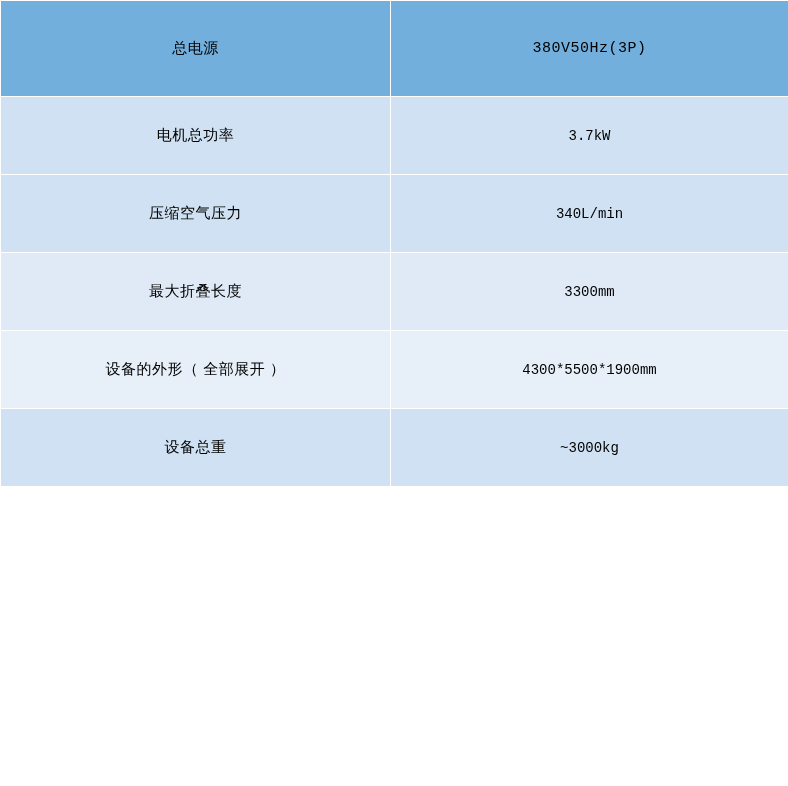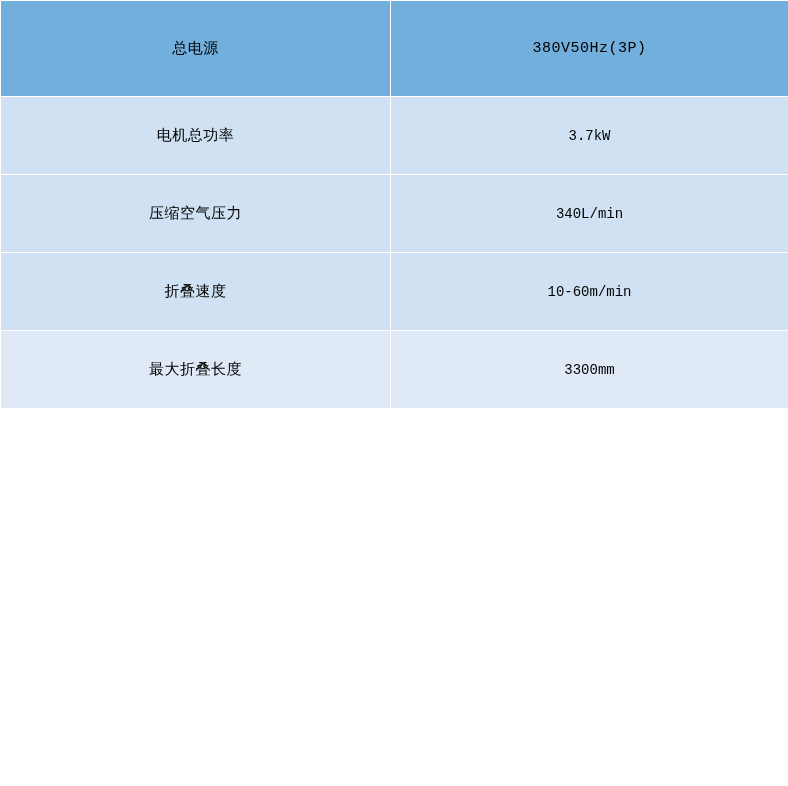--- a/index.html
+++ b/index.html
@@ -84,22 +84,26 @@
   </thead>
   <tbody>
     <tr class="">
       <td class="label">电机总功率</td>
       <td class="value">3.7kW</td>
     </tr>
     <tr class="">
       <td class="label">压缩空气压力</td>
       <td class="value">340L/min</td>
     </tr>
-    <tr class="">
-      <td class="label">折叠速度</td>
-      <td class="value">10-60m/min</td>
-    </tr>
     <tr class="alt">
       <td class="label">最大折叠长度</td>
       <td class="value">3300mm</td>
+    </tr>
+    <tr class="light">
+      <td class="label">设备的外形（ 全部展开 ）</td>
+      <td class="value">4300*5500*1900mm</td>
+    </tr>
+    <tr class="">
+      <td class="label">设备总重</td>
+      <td class="value">~3000kg</td>
     </tr>
   </tbody>
 </table>
 
 </body></html>

